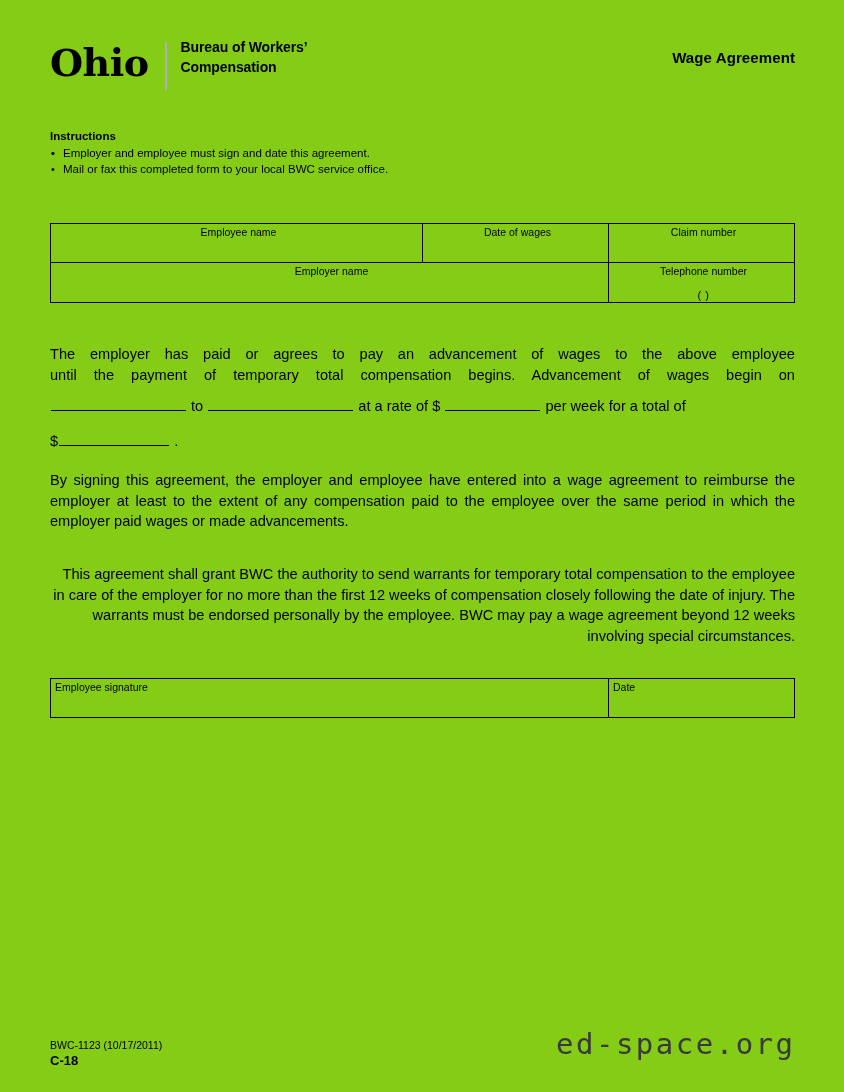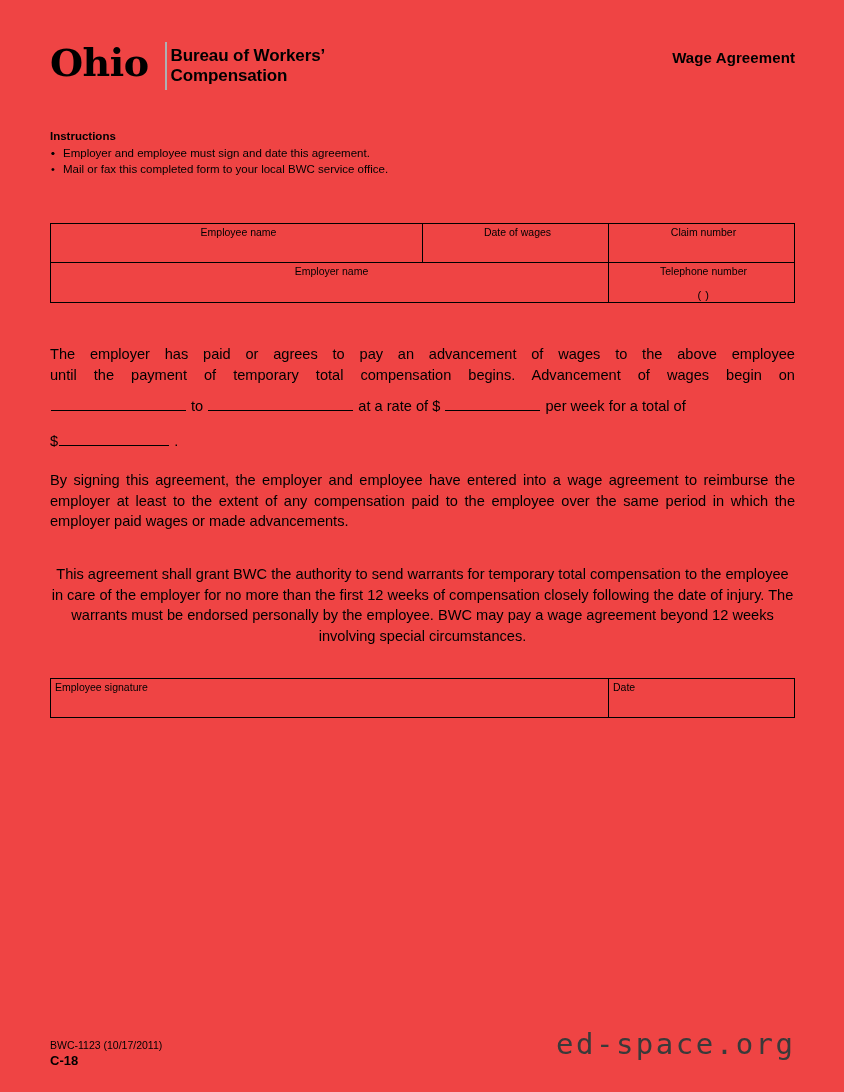--- a/index.html
+++ b/index.html
@@ -14,21 +14,21 @@
     font-family: "Liberation Sans", sans-serif;
     color: #000000;
     overflow: hidden;
   }
 
   .page {
     position: absolute;
     left: 0; top: 0;
     width: 844px;
     height: 1092px;
-    background: #ef4444;
+    background: #84cc16;
   }
 
   
   .header {
     position: absolute;
     left: 50px;
     top: 38px;
     width: 745px;
     height: 62px;
   }
@@ -52,24 +52,23 @@
   .logo-divider {
     width: 2px;
     height: 48px;
     background: #aeb0b3;
     margin-top: 4px;
     flex: 0 0 auto;
   }
   .logo-sub {
     font-family: "Liberation Sans", sans-serif;
     font-weight: bold;
-    font-size: 17px;
+    font-size: 14px;
     line-height: 19.5px;
-    padding-left: 4px;
-    margin-top: 8px;
+    padding-left: 14px;
     letter-spacing: -0.1px;
   }
   .doc-title {
     position: absolute;
     right: 0;
     top: 11px;
     font-family: "Liberation Sans", sans-serif;
     font-weight: bold;
     font-size: 15px;
     letter-spacing: 0.1px;
@@ -140,21 +139,21 @@
   .para {
     position: absolute;
     left: 50px;
     width: 745px;
     font-size: 14.6px;
     line-height: 20.5px;
     text-align: justify;
   }
   .para.p1 { top: 344px; }
   .para.p2 { top: 470px; text-align: justify; }
-  .para.p3 { top: 564px; text-align: center; }
+  .para.p3 { top: 564px; text-align: right; }
 
   .para.p1 .line-a { text-align: justify; text-align-last: justify; }
   .para .blank {
     display: inline-block;
     border-bottom: 1.3px solid #000;
     vertical-align: baseline;
     height: 15px;
     margin: 0 1px;
   }
   .blank-w1 { width: 135px; }

